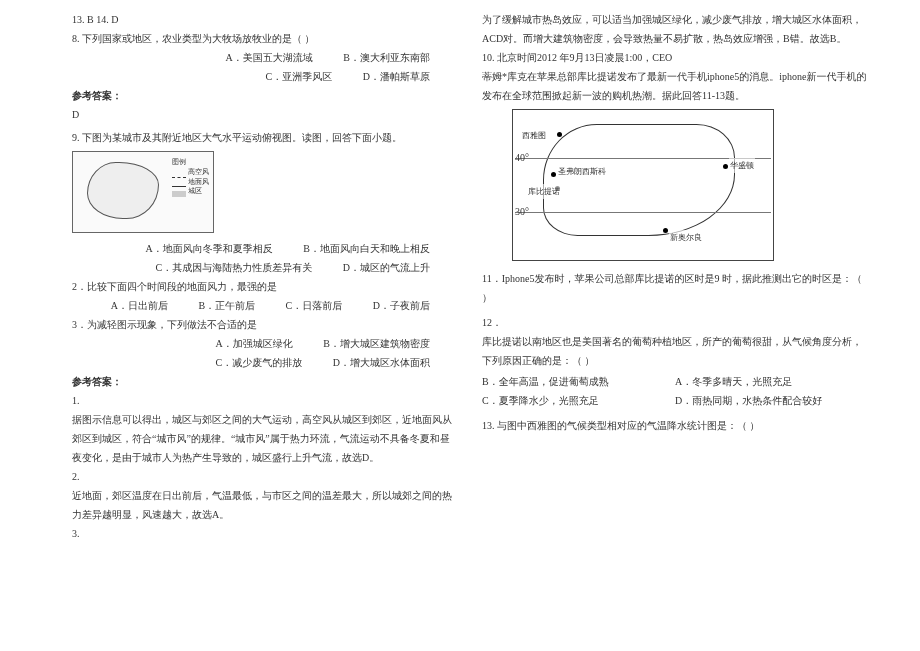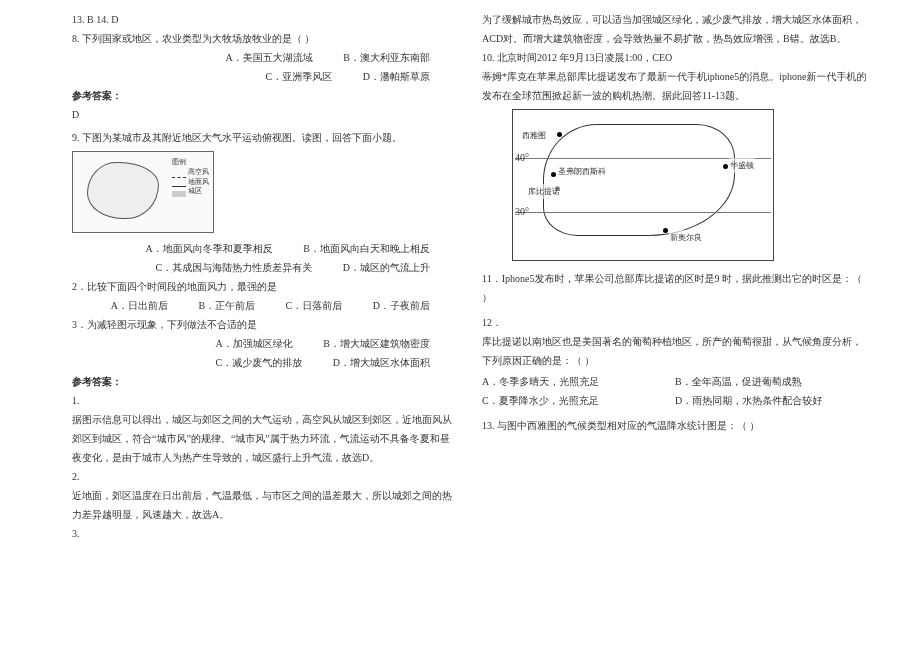--- a/index.html
+++ b/index.html
@@ -197,22 +197,22 @@
     <div class="q">
       <div>11．Iphone5发布时，苹果公司总部库比提诺的区时是9 时，据此推测出它的时区是：（    ）</div>
       <div class="section-gap"></div>
     </div>
 
     <div class="q">
       <div>12．</div>
       <div>库比提诺以南地区也是美国著名的葡萄种植地区，所产的葡萄很甜，从气候角度分析，下列原因正确的是：（    ）</div>
       <div class="section-gap"></div>
       <div class="opts-row">
+        <span>B．全年高温，促进葡萄成熟</span>
         <span>A．冬季多晴天，光照充足</span>
-        <span>B．全年高温，促进葡萄成熟</span>
       </div>
       <div class="opts-row">
         <span>C．夏季降水少，光照充足</span>
         <span>D．雨热同期，水热条件配合较好</span>
       </div>
     </div>
 
     <div class="section-gap"></div>
     <div class="q">
       <div>13. 与图中西雅图的气候类型相对应的气温降水统计图是：（    ）</div>

